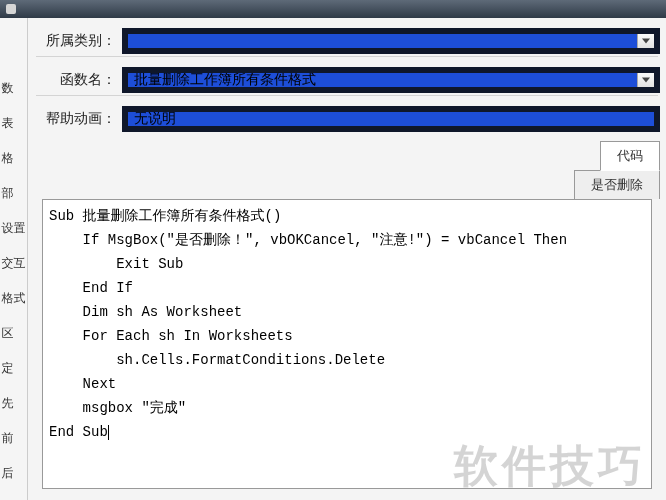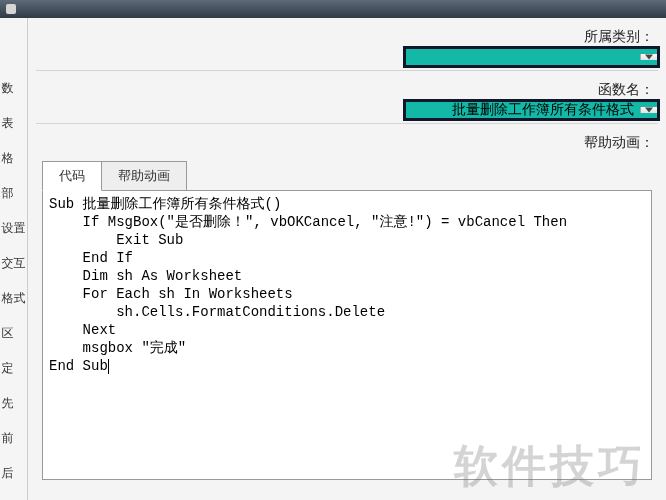--- a/index.html
+++ b/index.html
@@ -51,40 +51,38 @@
     white-space: nowrap;
   }
   .main {
     flex: 1;
     background: #f4f4f4;
     position: relative;
     padding: 0 6px;
   }
   .form-row {
     display: flex;
-    align-items: flex-end;
+    align-items: center;
     padding: 10px 0 2px 0;
-    flex-direction: column;
   }
   .form-label {
     width: 88px;
     text-align: right;
     padding-right: 6px;
     font-size: 14px;
     color: #222;
   }
   .field {
     flex: 1;
     height: 26px;
-    border: 3px solid #0f172a;
-    background: #14b8a6;
-    display: flex;
-    align-items: center;
-    position: relative;
-    padding-left: 40px;
+    border: 6px solid #0f172a;
+    background: #1d4ed8;
+    display: flex;
+    align-items: center;
+    position: relative;
   }
   .field input {
     border: none;
     outline: none;
     width: 100%;
     height: 100%;
     padding: 0 6px;
     font-size: 14px;
     font-family: inherit;
     background: transparent;
@@ -105,20 +103,21 @@
     font-size: 13px;
     padding: 4px 0 8px 100px;
   }
   .tabs {
     display: flex;
     align-items: flex-end;
     margin-top: 6px;
     margin-left: 8px;
     position: relative;
     z-index: 2;
+    flex-direction: column;
   }
   .tab {
     padding: 5px 16px;
     font-size: 13px;
     color: #333;
     background: #eee;
     border: 1px solid #999;
     border-bottom: none;
     margin-right: 0;
     cursor: pointer;
@@ -135,21 +134,21 @@
     margin: 0 8px 0 8px;
     background: #fff;
     border: 1px solid #999;
     height: 290px;
     position: relative;
     top: 0;
   }
   .code {
     font-family: SimSun, "Courier New", monospace;
     font-size: 14px;
-    line-height: 18px;
+    line-height: 24px;
     padding: 4px 6px;
     white-space: pre;
     color: #000;
   }
   .cursor {
     display: inline-block;
     width: 1px;
     height: 15px;
     background: #000;
     vertical-align: text-bottom;
@@ -219,25 +218,28 @@
               <path d="M0 0 L10 0 L5 6 Z"></path>
             </svg>
         </div>
       </div>
     </div>
 
     <div class="sep"></div>
 
     <div class="form-row">
       <div class="form-label">帮助动画：</div>
+      <div class="field" style="flex:1">
+        <input type="text" value="无说明" style="">
+      </div>
     </div>
 
     <div class="tabs">
       <div class="tab active">代码</div>
-      <div class="tab">帮助动画</div>
+      <div class="tab">是否删除</div>
     </div>
 
     <div class="codebox">
       <div class="code" id="codearea">Sub 批量删除工作簿所有条件格式()
     If MsgBox("是否删除！", vbOKCancel, "注意!") = vbCancel Then
         Exit Sub
     End If
     Dim sh As Worksheet
     For Each sh In Worksheets
         sh.Cells.FormatConditions.Delete

